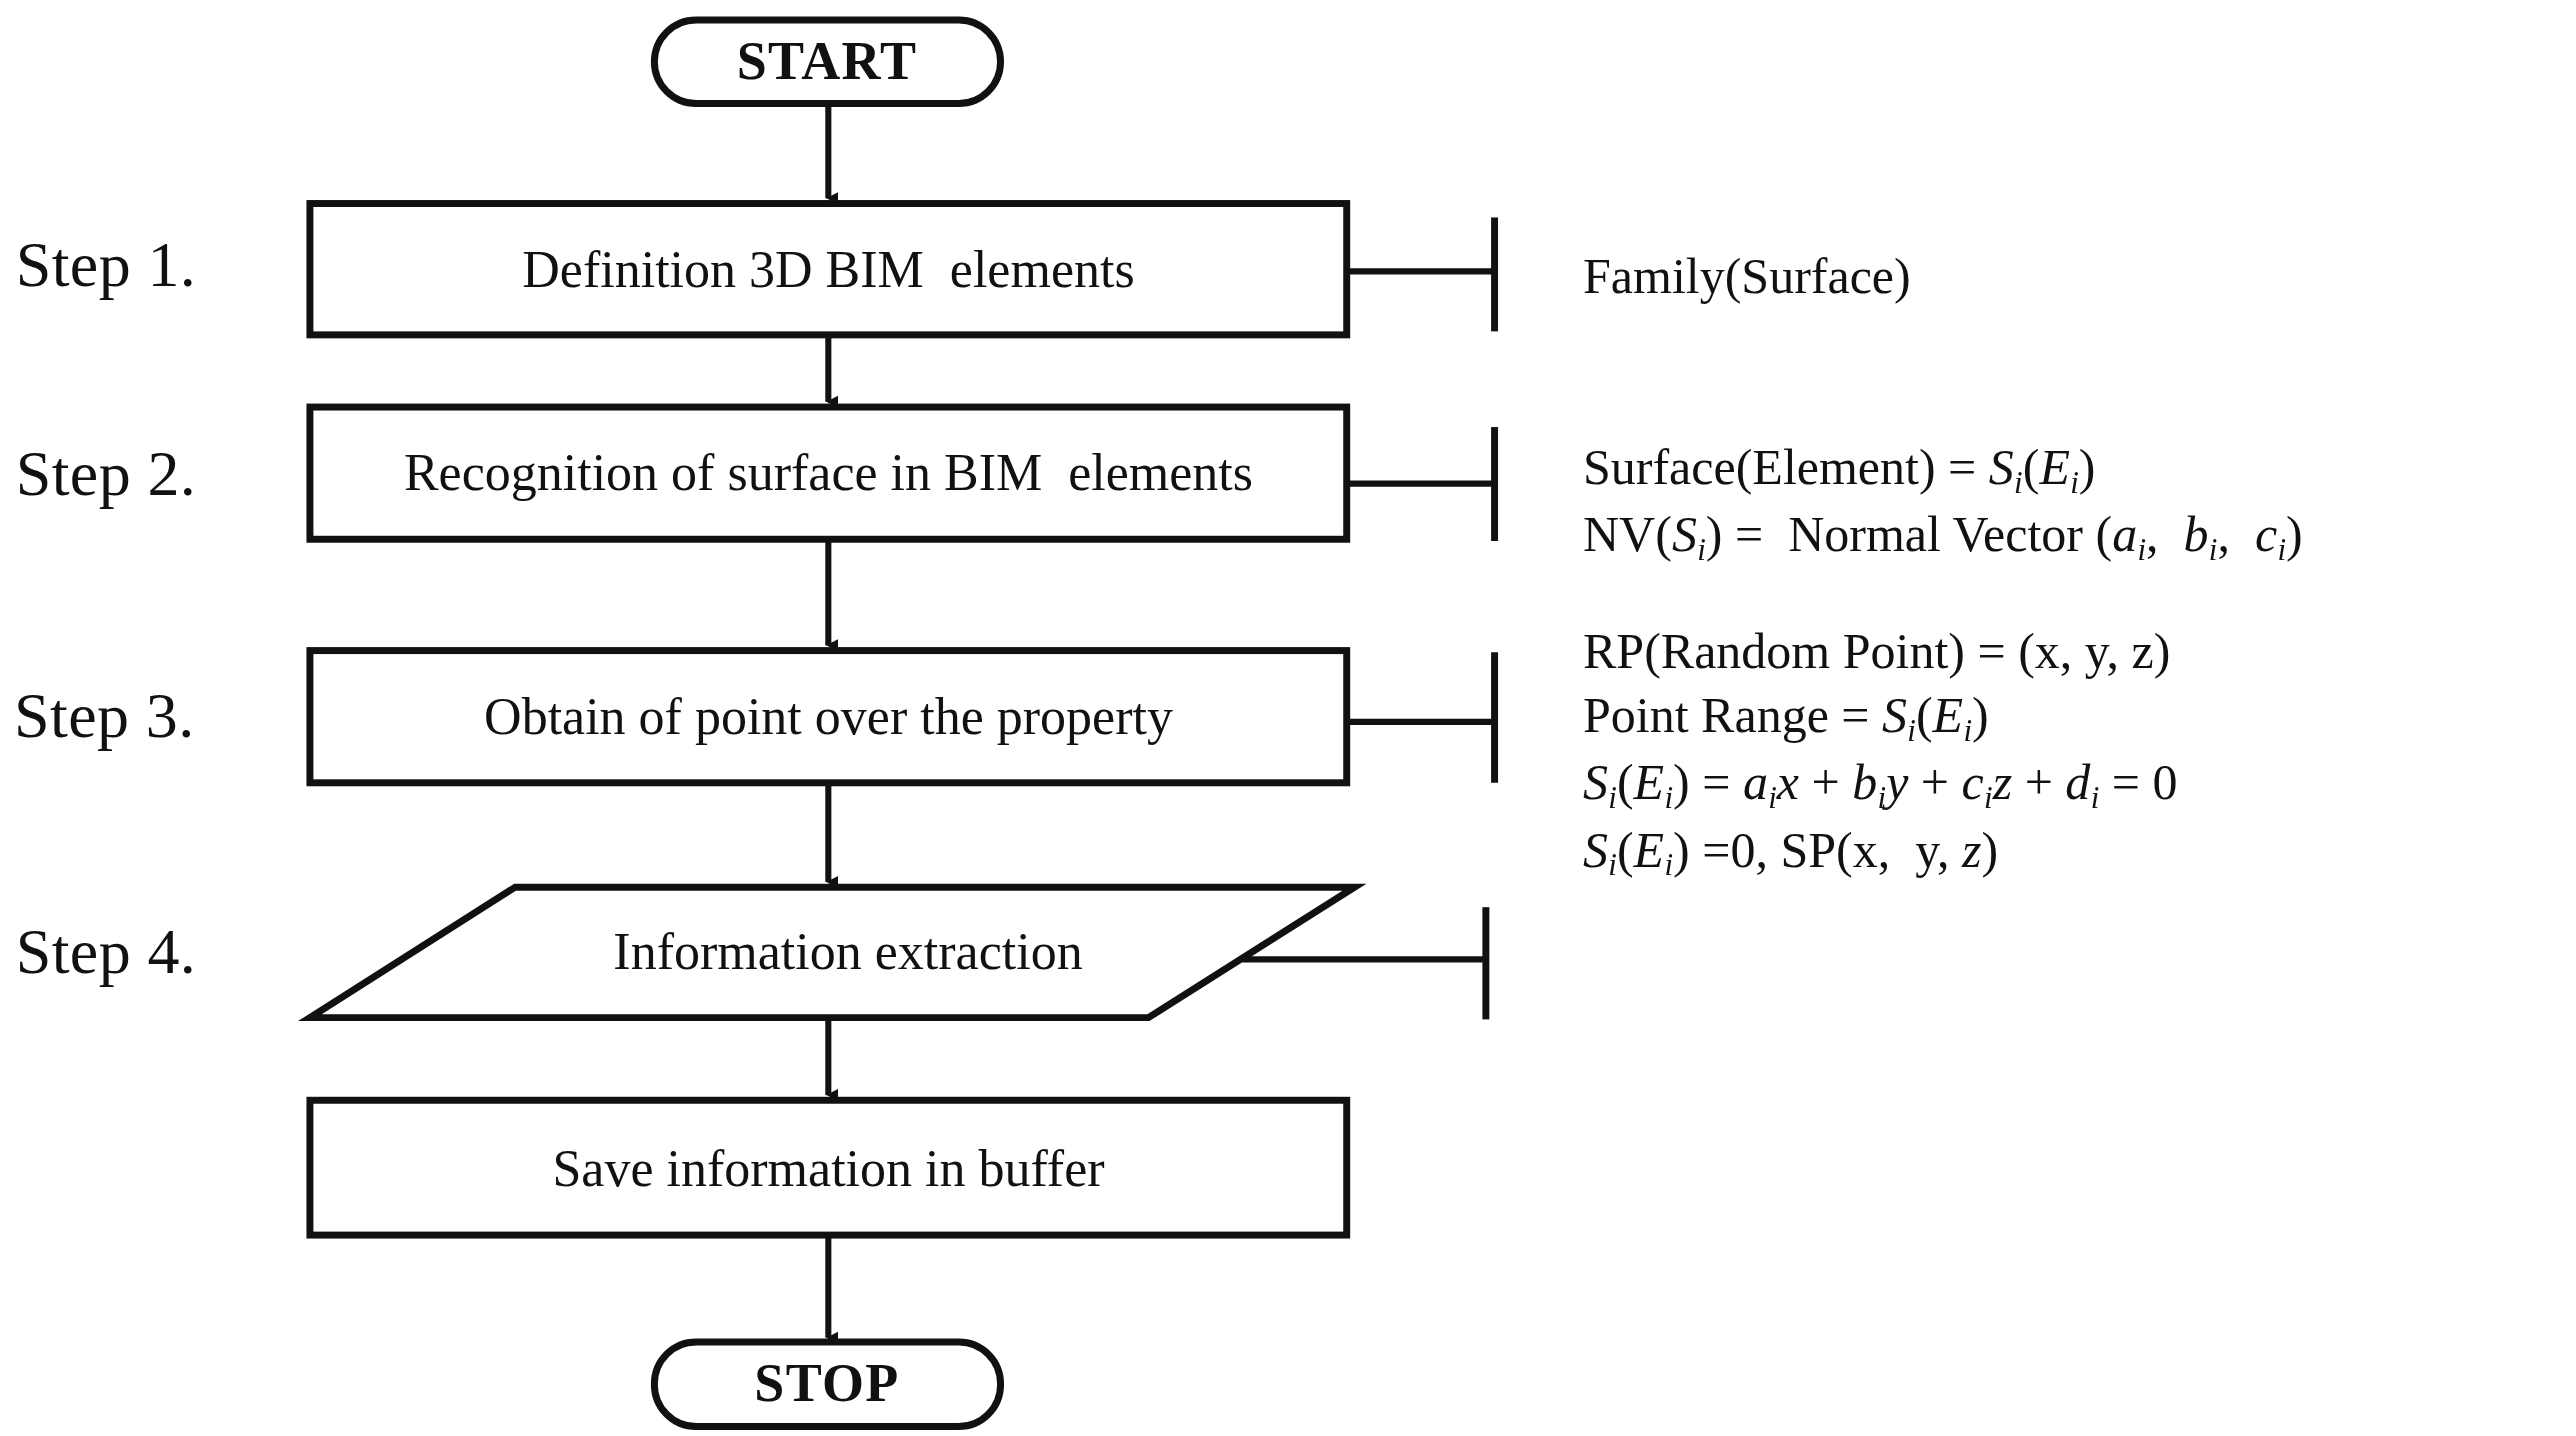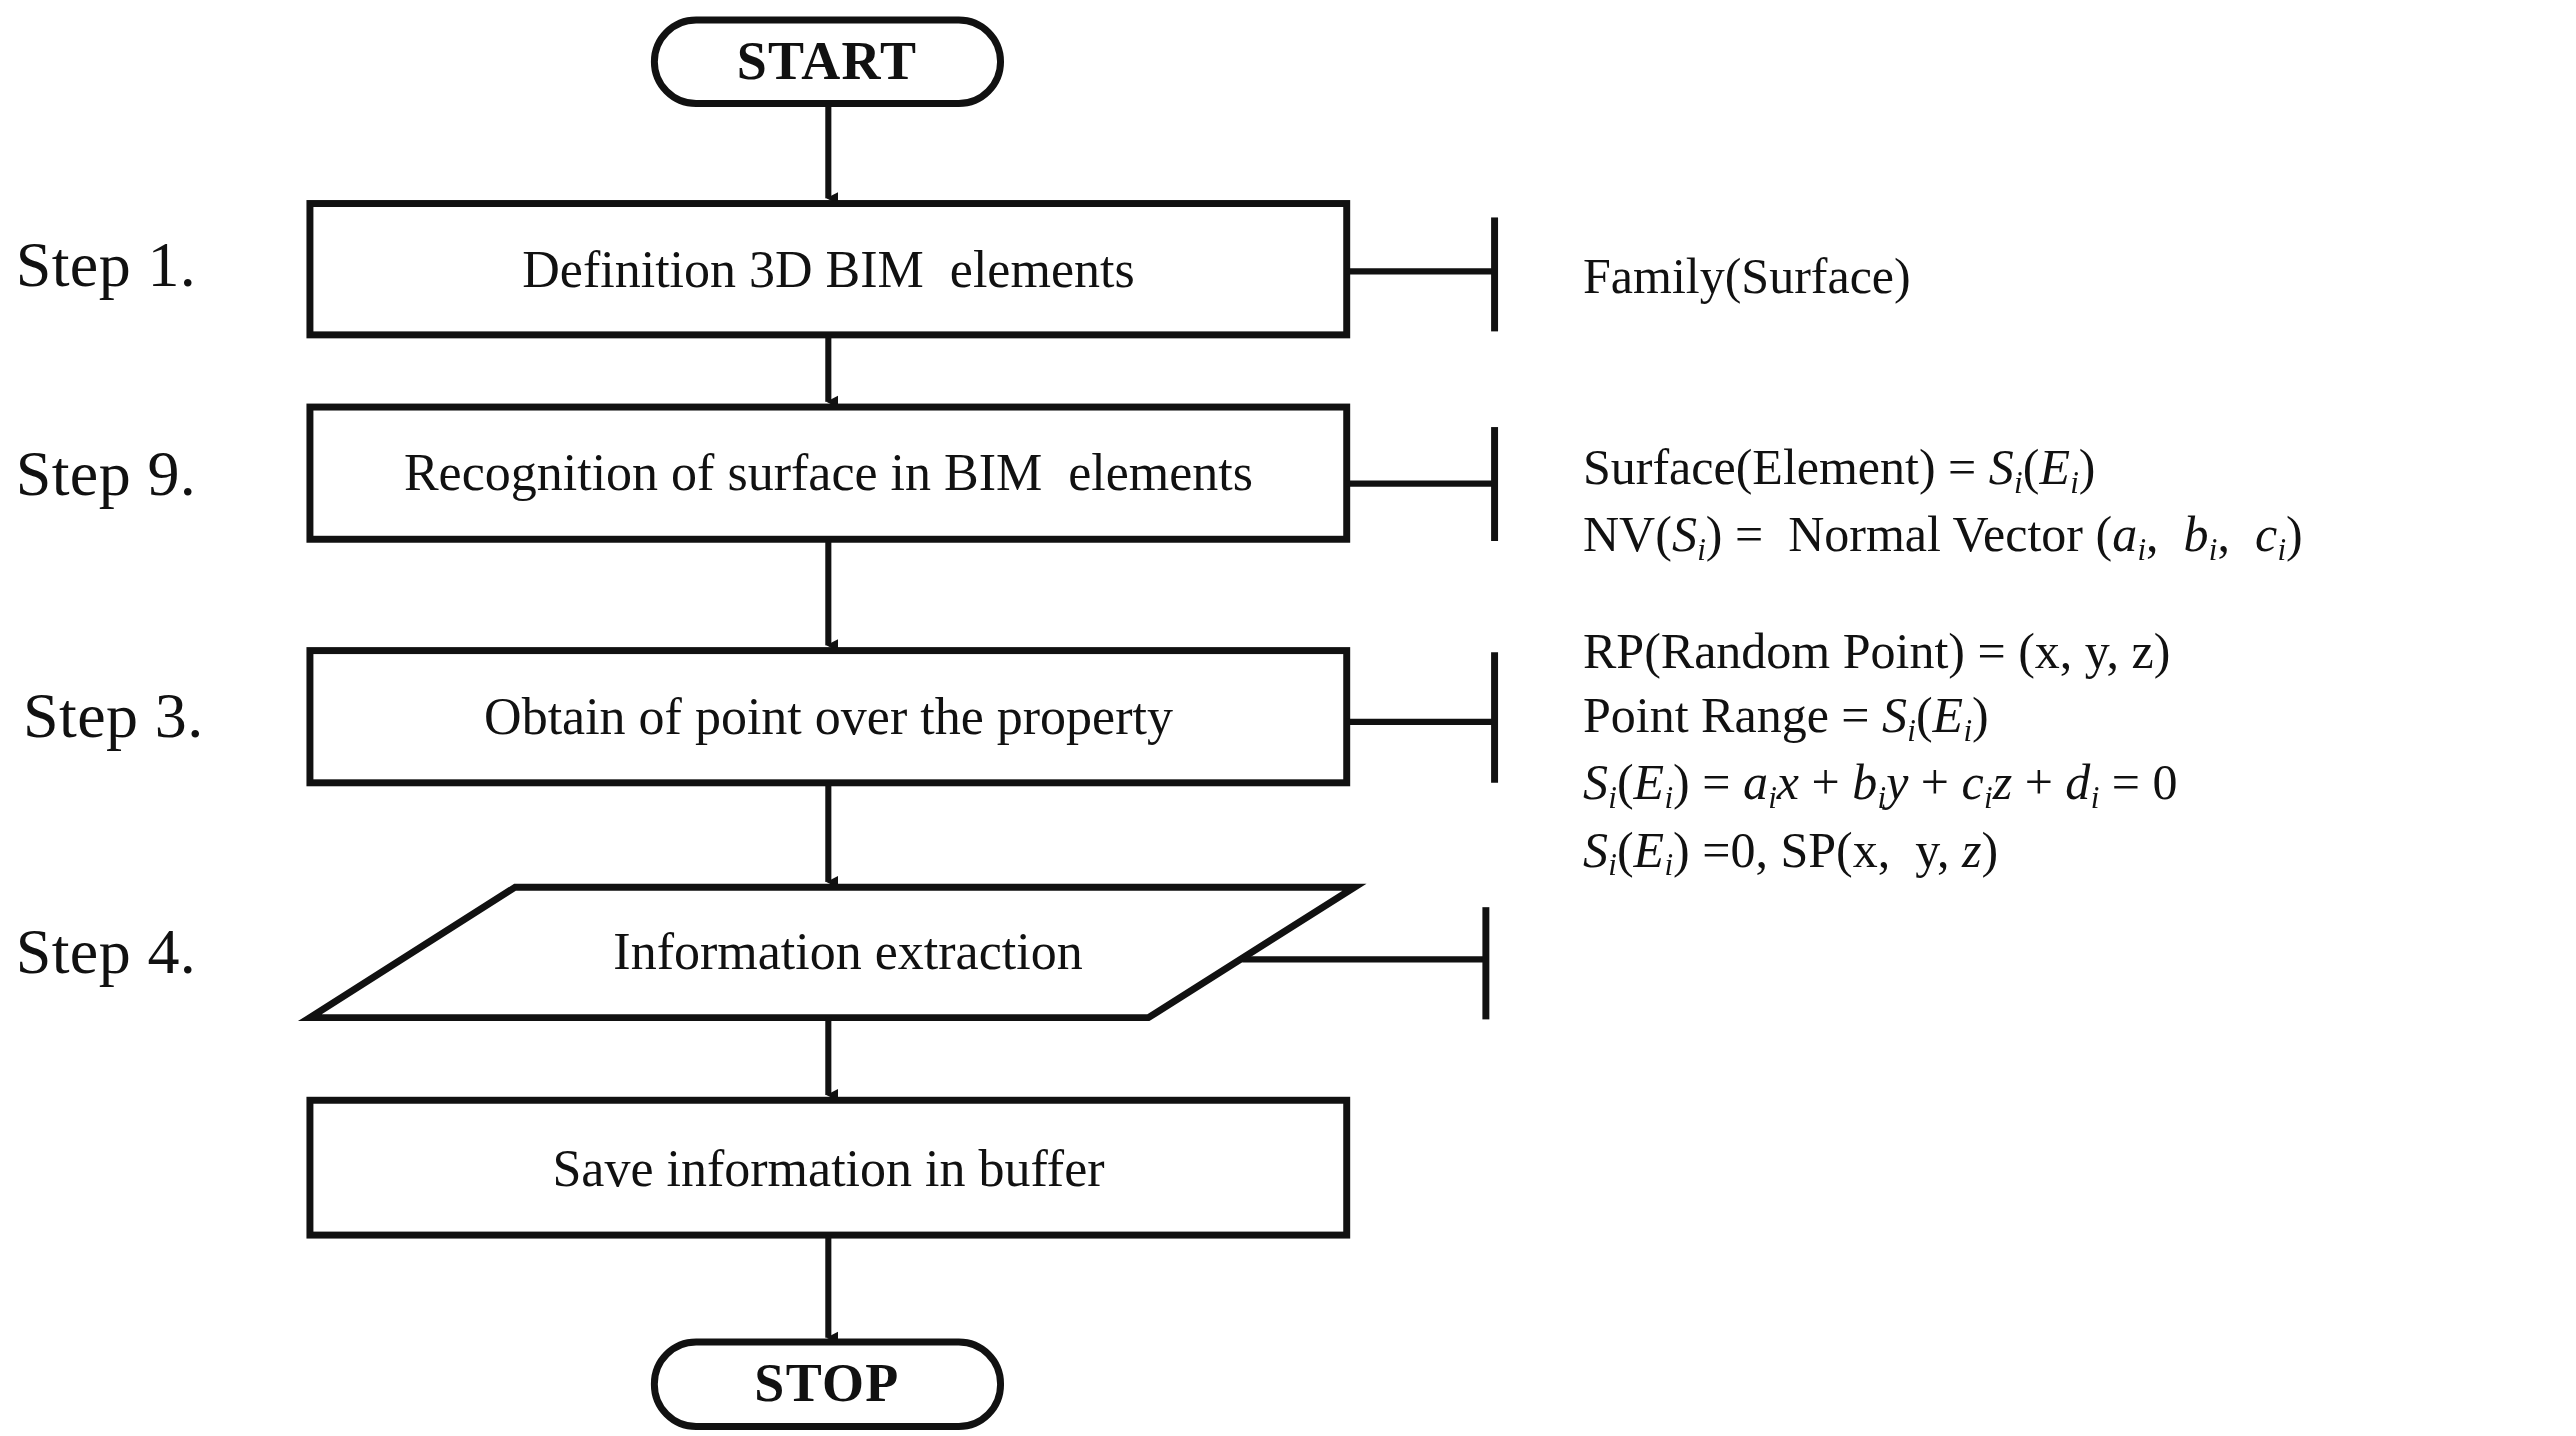--- a/index.html
+++ b/index.html
@@ -120,22 +120,22 @@
     <line x1="952" y1="1170" x2="952" y2="1259" stroke="#111111" stroke-width="7" marker-end="url(#arrowhead)"></line>
 
     <rect x="356" y="1265" width="1192" height="155" fill="#ffffff" stroke="#111111" stroke-width="8"></rect>
 
     <line x1="952" y1="1420" x2="952" y2="1538" stroke="#111111" stroke-width="7" marker-end="url(#arrowhead)"></line>
 
     <rect x="752" y="1543" width="398" height="97" rx="48" ry="48" fill="#ffffff" stroke="#111111" stroke-width="8"></rect>
   </svg>
 
   <div class="step-label" style="left:15.7px; top:233px;">Step 1.</div>
-  <div class="step-label" style="left:15.7px; top:442px;">Step 9.</div>
-  <div class="step-label" style="left:23px; top:684px;">Step 3.</div>
+  <div class="step-label" style="left:15.7px; top:442px;">Step 2.</div>
+  <div class="step-label" style="left:14px; top:684px;">Step 3.</div>
   <div class="step-label" style="left:15.7px; top:920px;">Step 4.</div>
 
   <div class="node-text terminal-text" style="left:654px; top:20px; width:346px; height:84px;">START</div>
 
   <div class="node-text" style="left:310px; top:204px; width:1037px; height:131px;">Definition 3D BIM  elements</div>
 
   <div class="node-text" style="left:310px; top:407px; width:1037px; height:132px;">Recognition of surface in BIM  elements</div>
 
   <div class="node-text" style="left:310px; top:651px; width:1037px; height:132px;">Obtain of point over the property</div>
 

